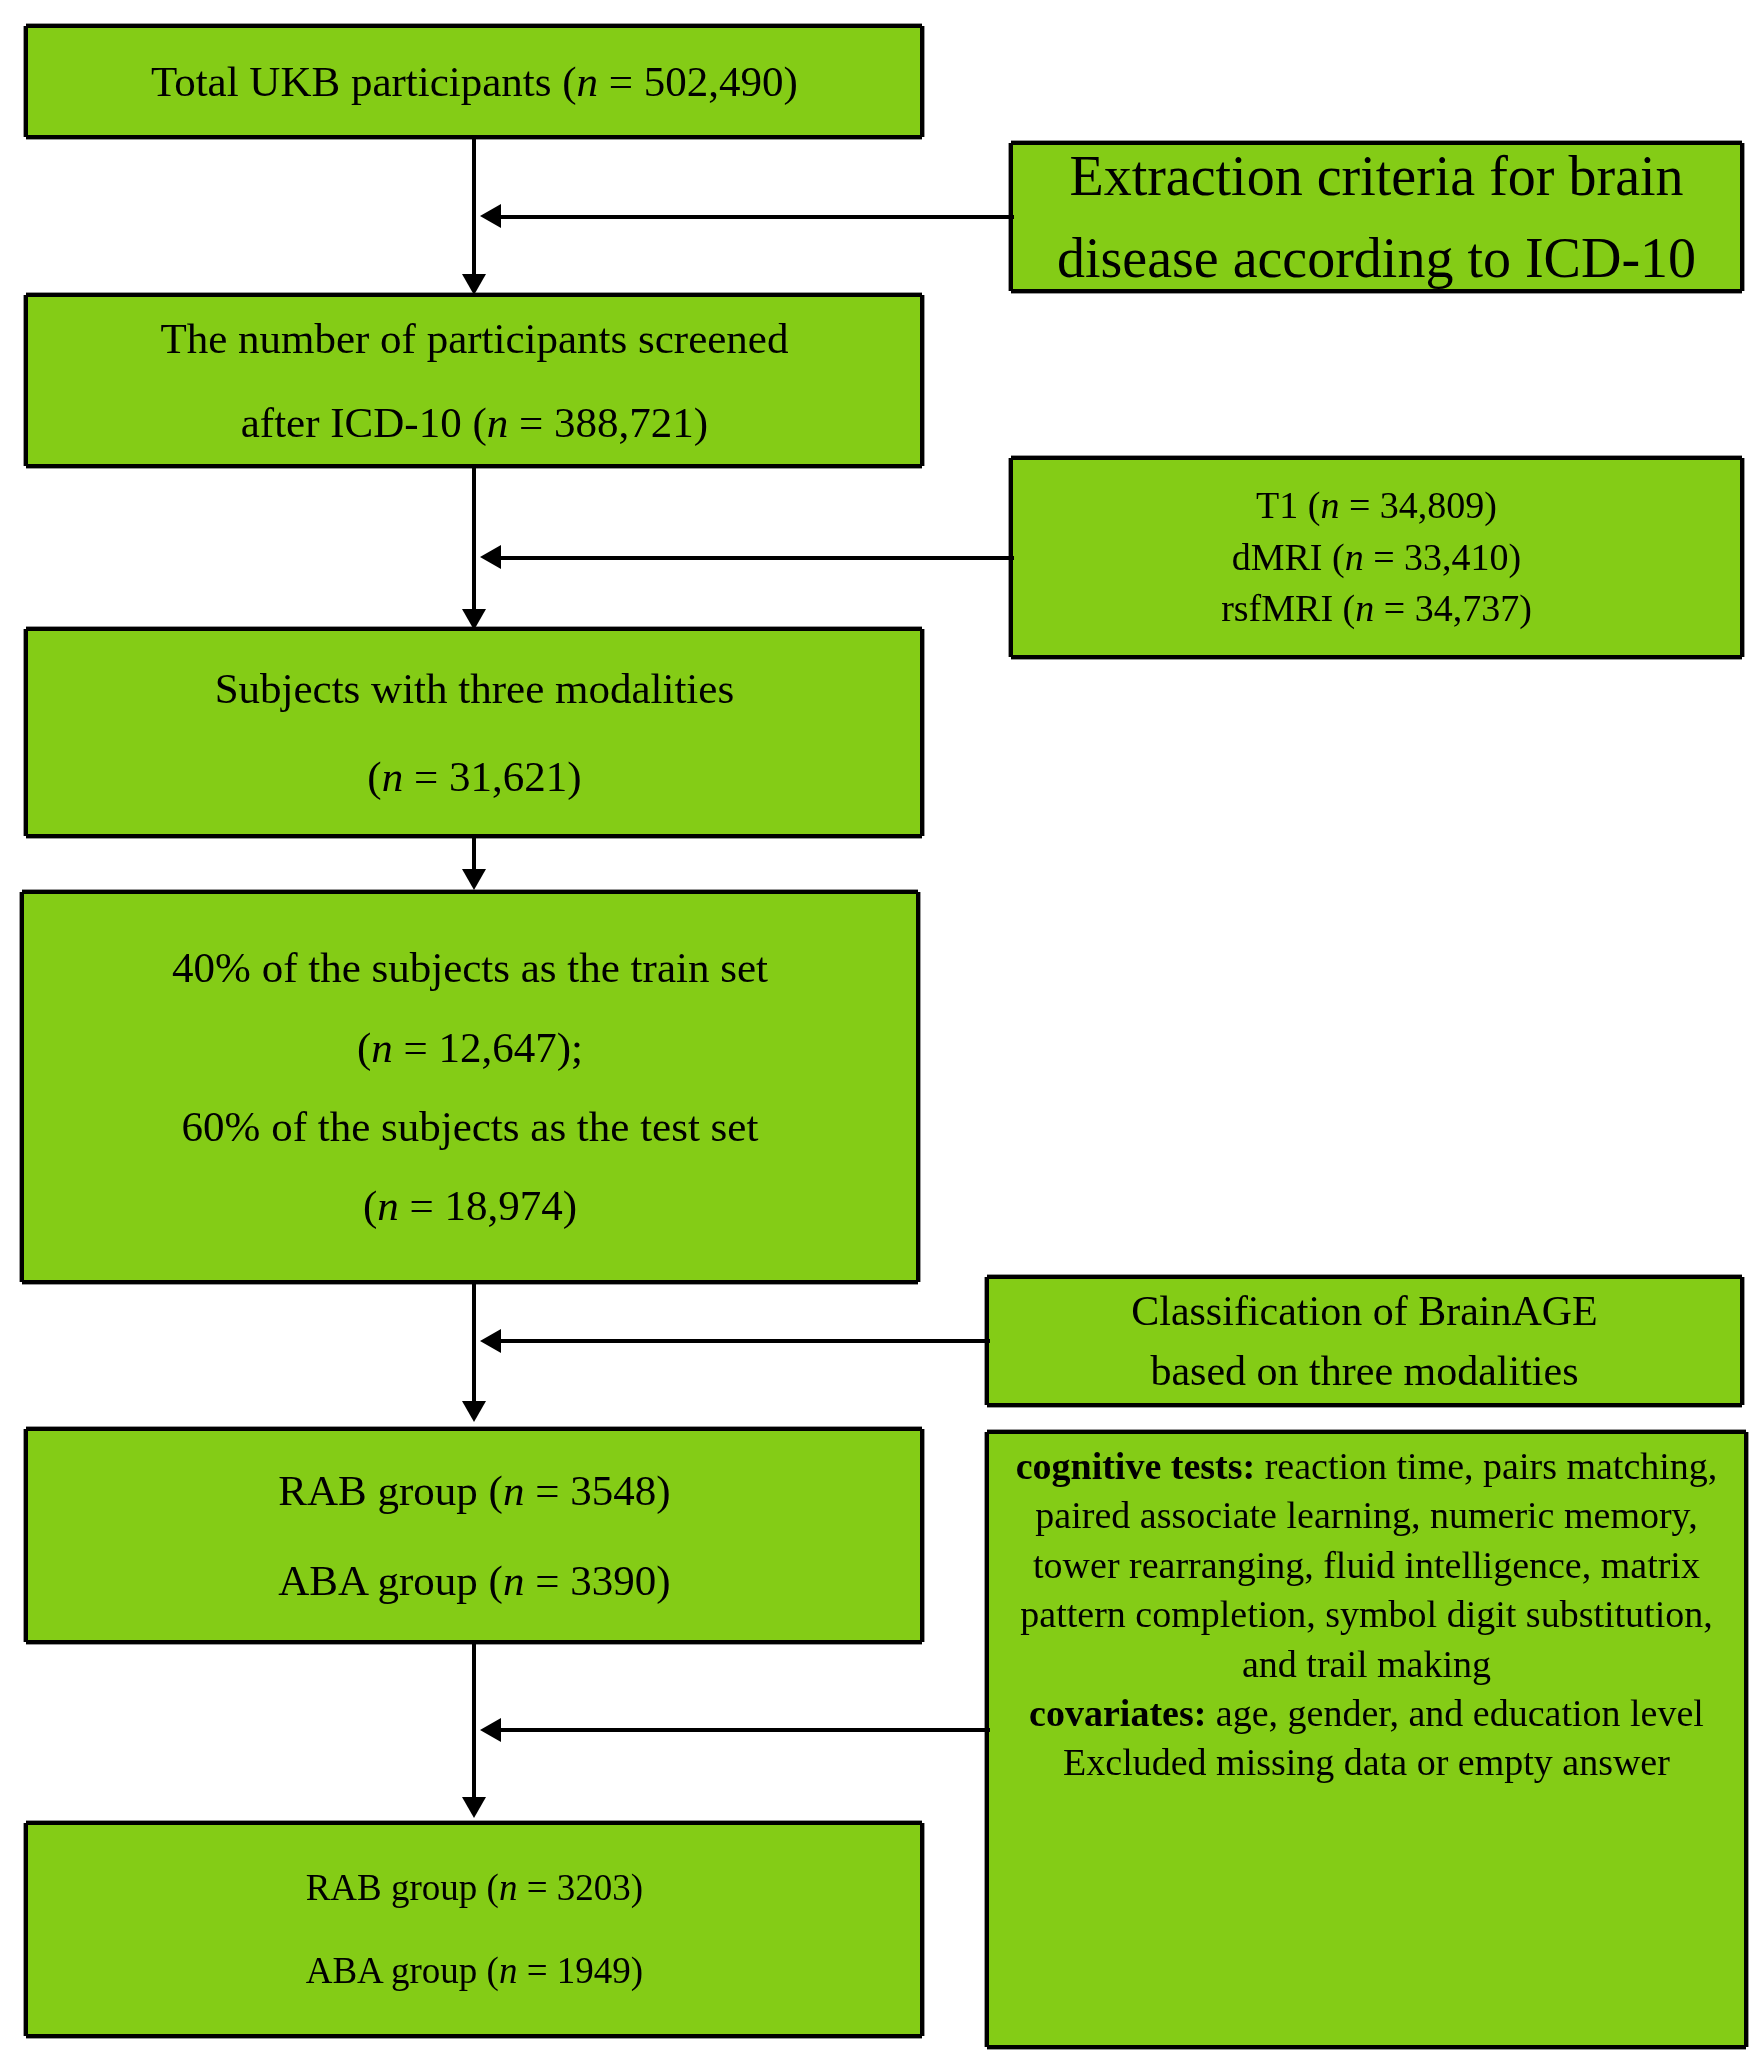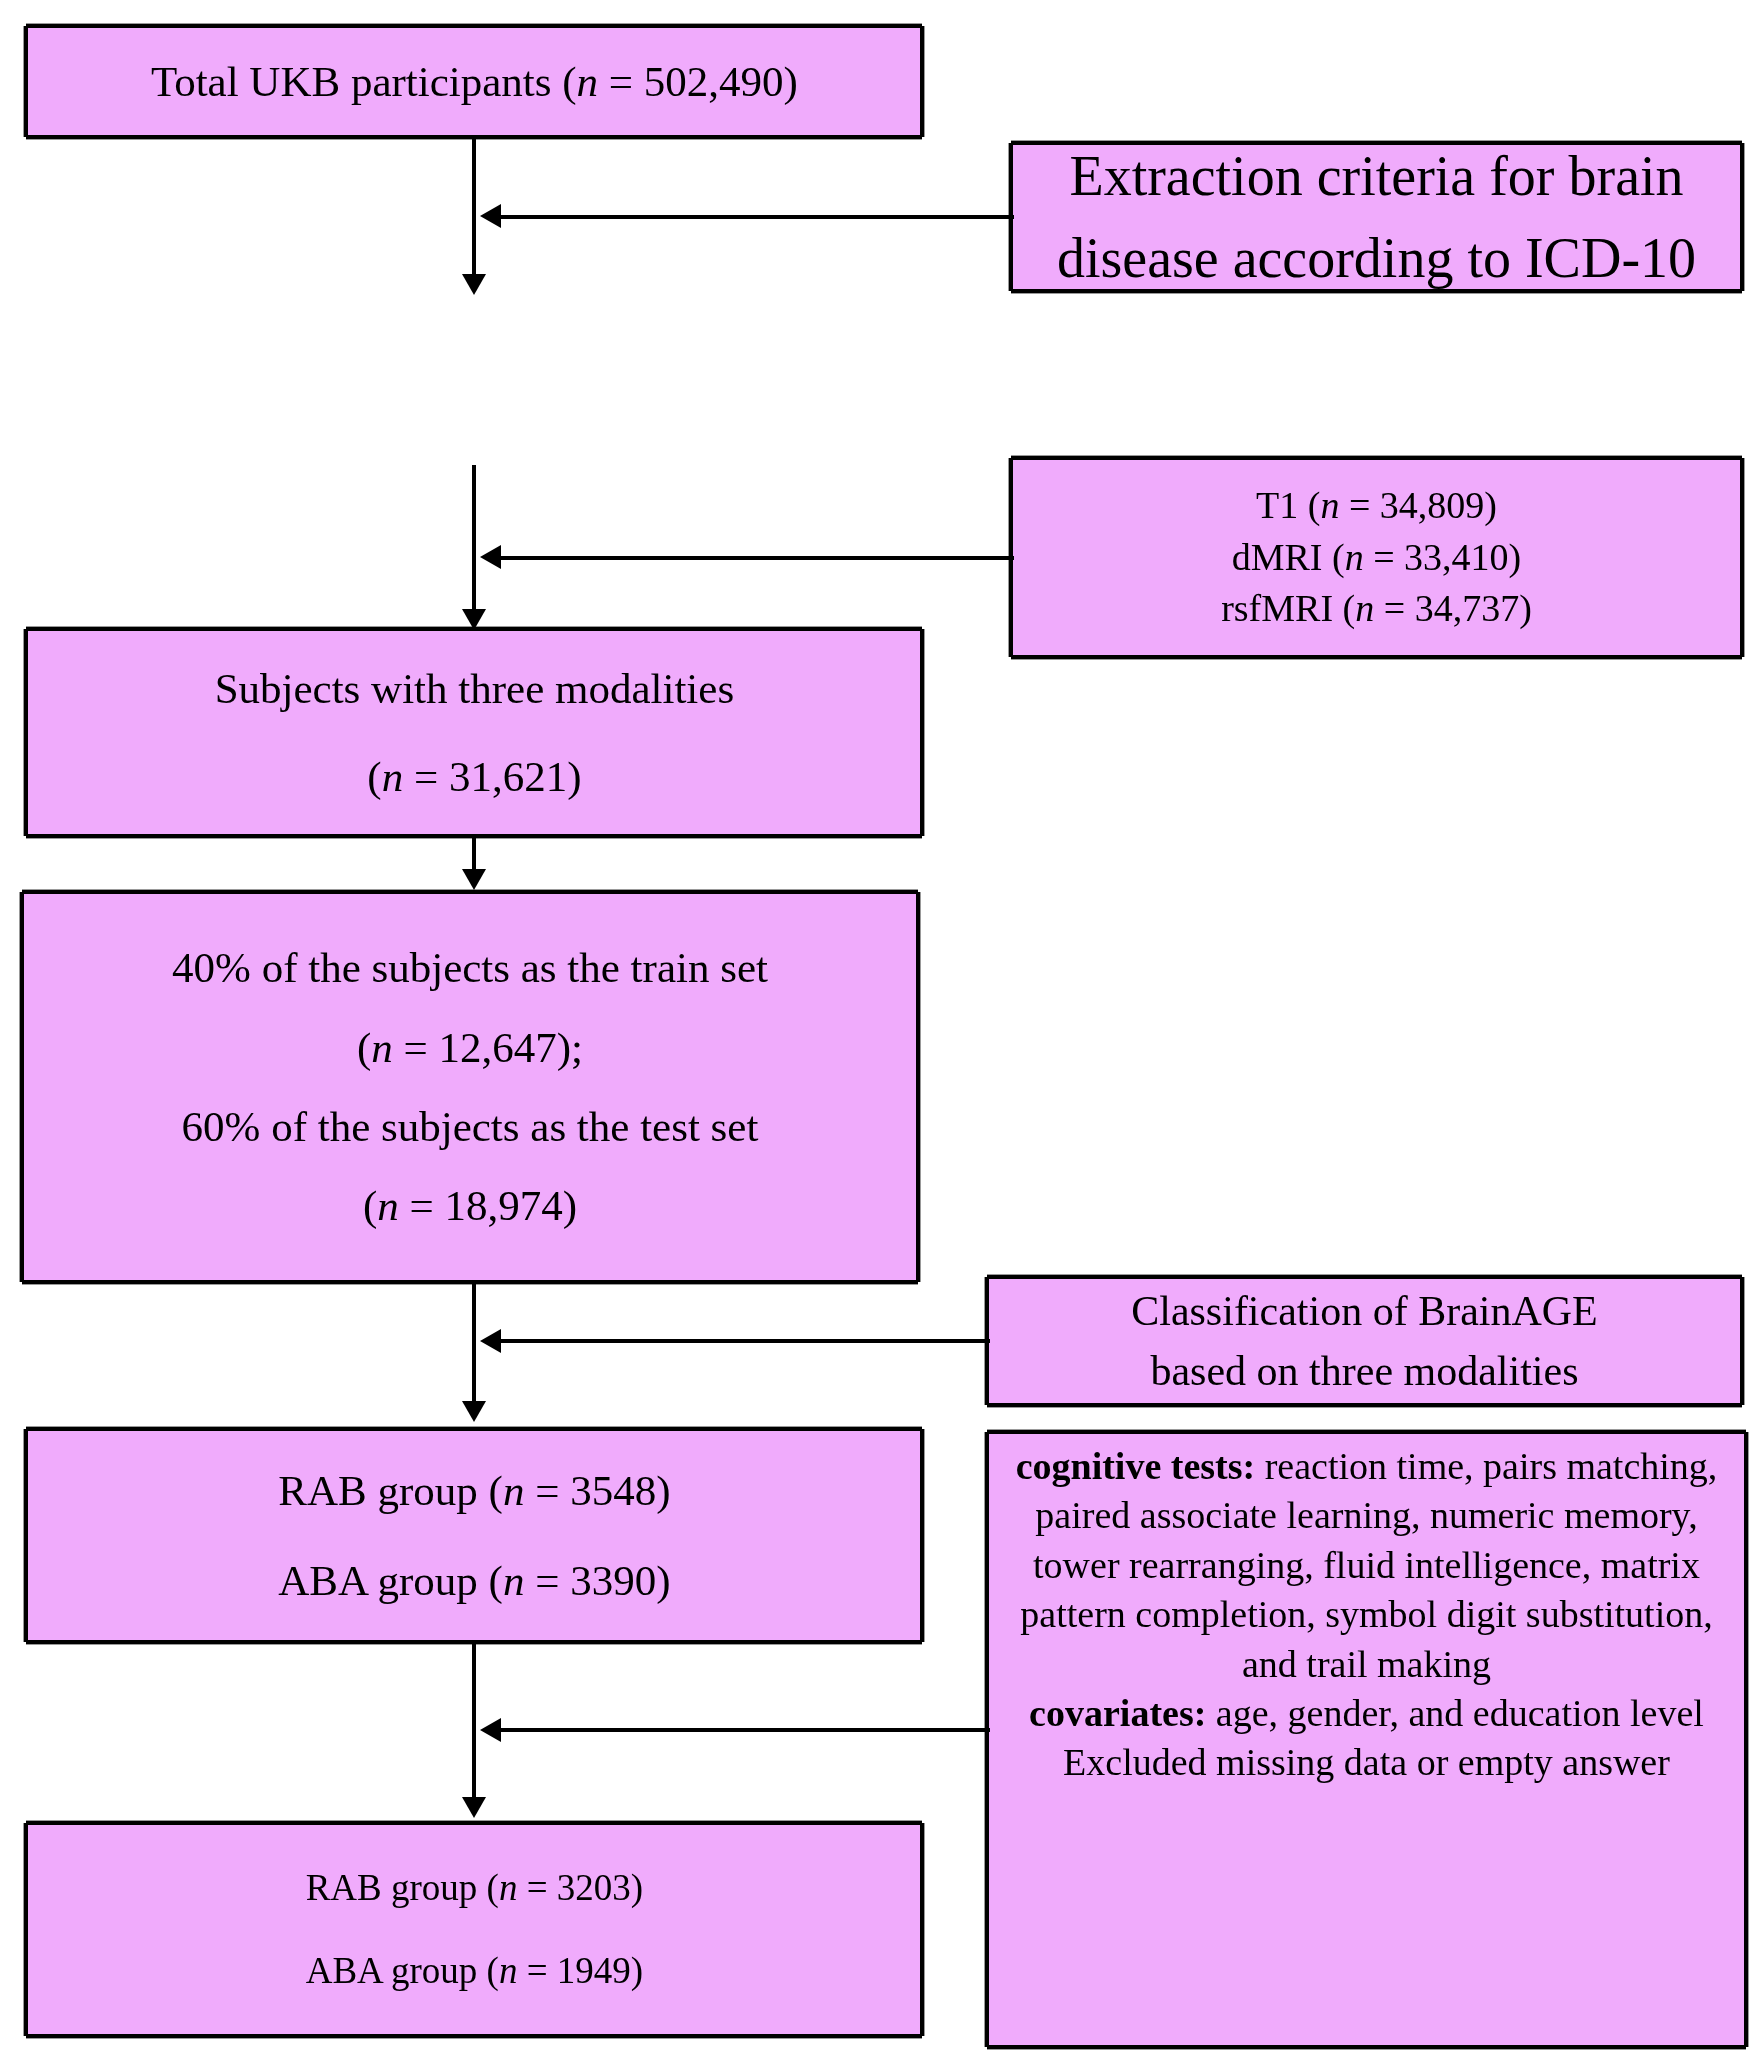--- a/index.html
+++ b/index.html
@@ -13,21 +13,21 @@
     height: 2066px;
     background: #ffffff;
     font-family: "Liberation Serif", "DejaVu Serif", serif;
     color: #000000;
     overflow: hidden;
   }
   .box {
     position: absolute;
     box-sizing: border-box;
     border: 2.4px solid #000000;
-    background: #f0abfc;
+    background: #84cc16;
     display: flex;
     flex-direction: column;
     align-items: center;
     justify-content: center;
     text-align: center;
     
     box-shadow: 2.4px 0 0 0 #000, -2.4px 0 0 0 #000, 0 2.4px 0 0 #000, 0 -2.4px 0 0 #000;
   }
   .box .line {
     display: block;
@@ -74,20 +74,24 @@
 </style>
 </head>
 <body>
 
 <div id="canvas">
 
   <div class="box" style="left:26.4px; top:26.4px; width:896px; height:111px; font-size:43px; line-height:1.15;">
     <span class="line">Total UKB participants (<em class="var">n</em> = 502,490)</span>
   </div>
 
+  <div class="box" style="left:26.4px; top:295px; width:896px; height:171px; font-size:43px; line-height:1.15; gap:35px;">
+    <span class="line">The number of participants screened</span>
+    <span class="line">after ICD-10 (<em class="var">n</em> = 388,721)</span>
+  </div>
 
   <div class="box" style="left:26.4px; top:629px; width:896px; height:207px; font-size:43px; line-height:1.15; gap:38px;">
     <span class="line">Subjects with three modalities</span>
     <span class="line">(<em class="var">n</em> = 31,621)</span>
   </div>
 
   <div class="box" style="left:22px; top:892px; width:896px; height:390px; font-size:43px; line-height:1.15; gap:30px;">
     <span class="line">40% of the subjects as the train set</span>
     <span class="line">(<em class="var">n</em> = 12,647);</span>
     <span class="line">60% of the subjects as the test set</span>

